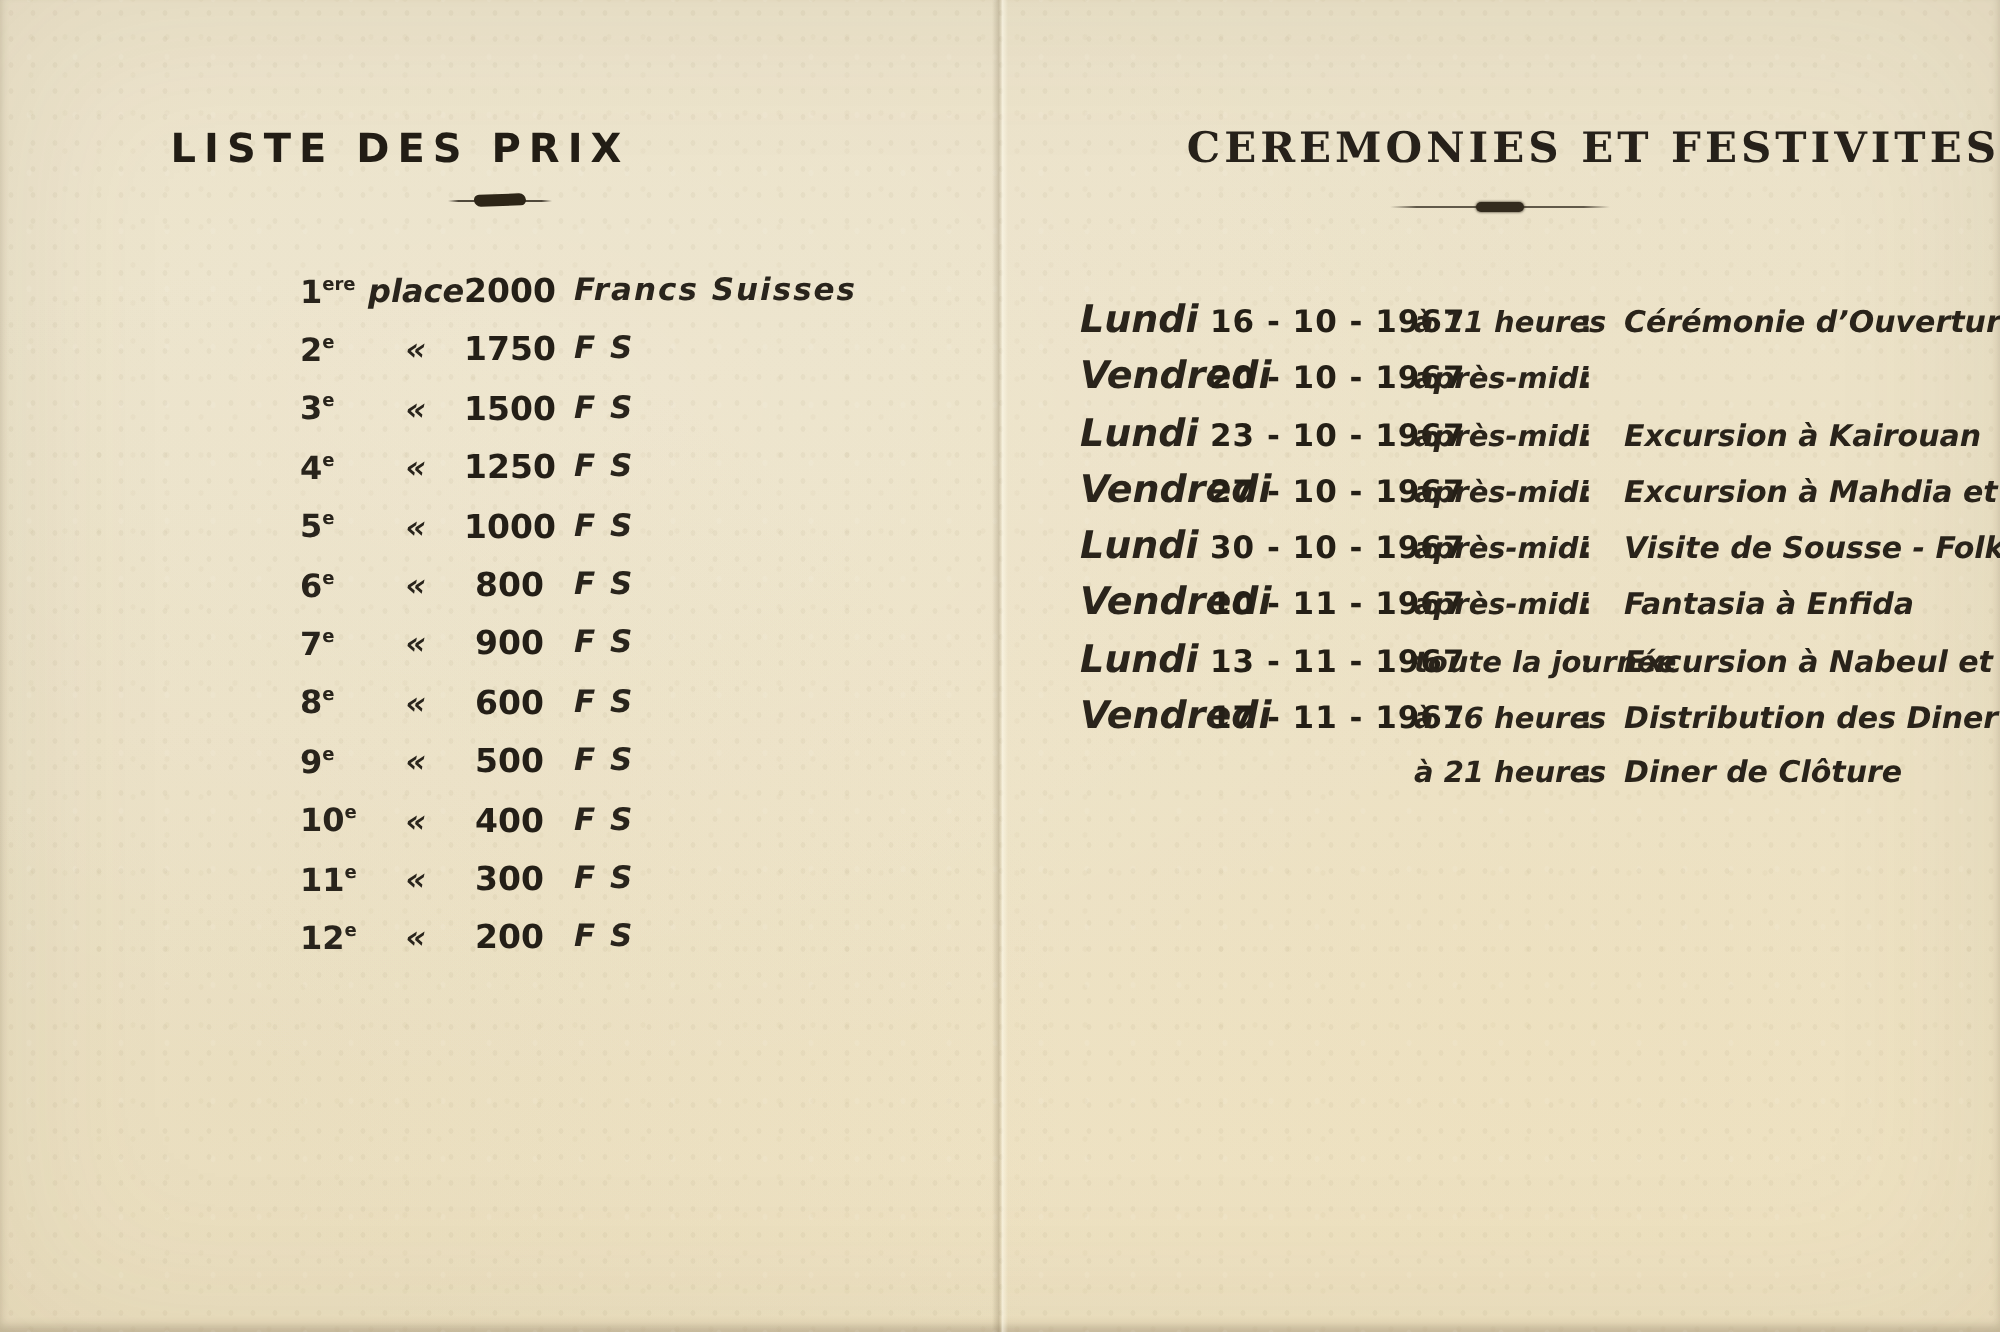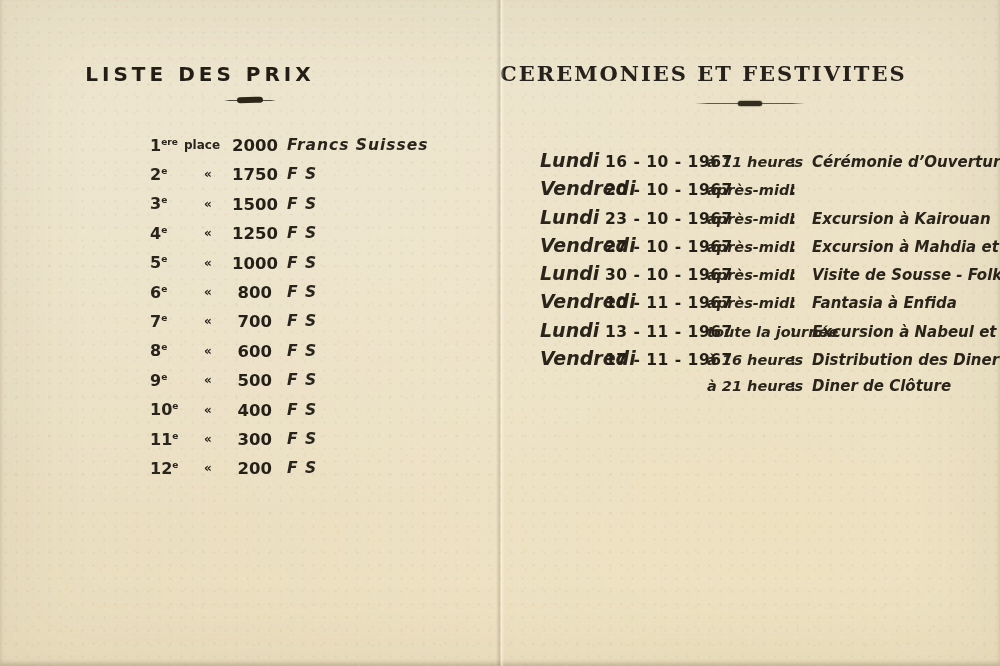--- a/index.html
+++ b/index.html
@@ -50,28 +50,28 @@
   .orn-left{
     position:absolute;top:94px;left:0;width:500px;height:12px;
     display:flex;justify-content:center;align-items:center;
   }
   .price-table{
     position:absolute;left:150px;top:131px;
   }
   .prow{display:flex;align-items:flex-end;height:29.4px;line-height:29.4px;}
   .c-ord{width:34px;font-weight:700;font-size:16px;color:#29241c;}
   .c-ord sup{font-size:9px;font-weight:700;}
-  .c-label{width:48px;text-align:center;font-weight:700;font-size:12px;color:#29241c;margin-top:43px;}
+  .c-label{width:48px;text-align:center;font-style:italic;font-weight:700;font-size:16px;color:#29241c;margin-top:43px;}
   .c-label.align-left{text-align:left;}
   .c-amt{width:40px;text-align:right;font-weight:700;font-size:16.5px;color:#241f17;}
   .c-cur{padding-left:15px;font-style:italic;font-weight:700;font-size:15.5px;letter-spacing:1px;color:#29241c;white-space:nowrap;}
 
   
   .title-right{
-    position:absolute;top:61px;left:0;width:500px;text-align:left;
+    position:absolute;top:61px;left:0;width:500px;text-align:right;
     font-family:"DejaVu Serif","Liberation Serif",serif;
     font-weight:600;font-size:21px;letter-spacing:2px;color:#26211a;
   }
   .orn-right{
     position:absolute;top:97px;left:0;width:500px;height:12px;
     display:flex;justify-content:center;align-items:center;
   }
   .rule{position:relative;width:110px;height:9px;}
   .rule::before{
     content:"";position:absolute;left:0;right:0;top:4px;height:1px;
@@ -143,21 +143,21 @@
       </div>
       <div class="prow">
         <span class="c-ord"><span>6</span><sup>e</sup></span>
         <span class="c-label">«</span>
         <span class="c-amt">800</span>
         <span class="c-cur">F S</span>
       </div>
       <div class="prow">
         <span class="c-ord"><span>7</span><sup>e</sup></span>
         <span class="c-label">«</span>
-        <span class="c-amt">700</span>
+        <span class="c-amt">900</span>
         <span class="c-cur">F S</span>
       </div>
       <div class="prow">
         <span class="c-ord"><span>8</span><sup>e</sup></span>
         <span class="c-label">«</span>
         <span class="c-amt">600</span>
         <span class="c-cur">F S</span>
       </div>
       <div class="prow">
         <span class="c-ord"><span>9</span><sup>e</sup></span>

